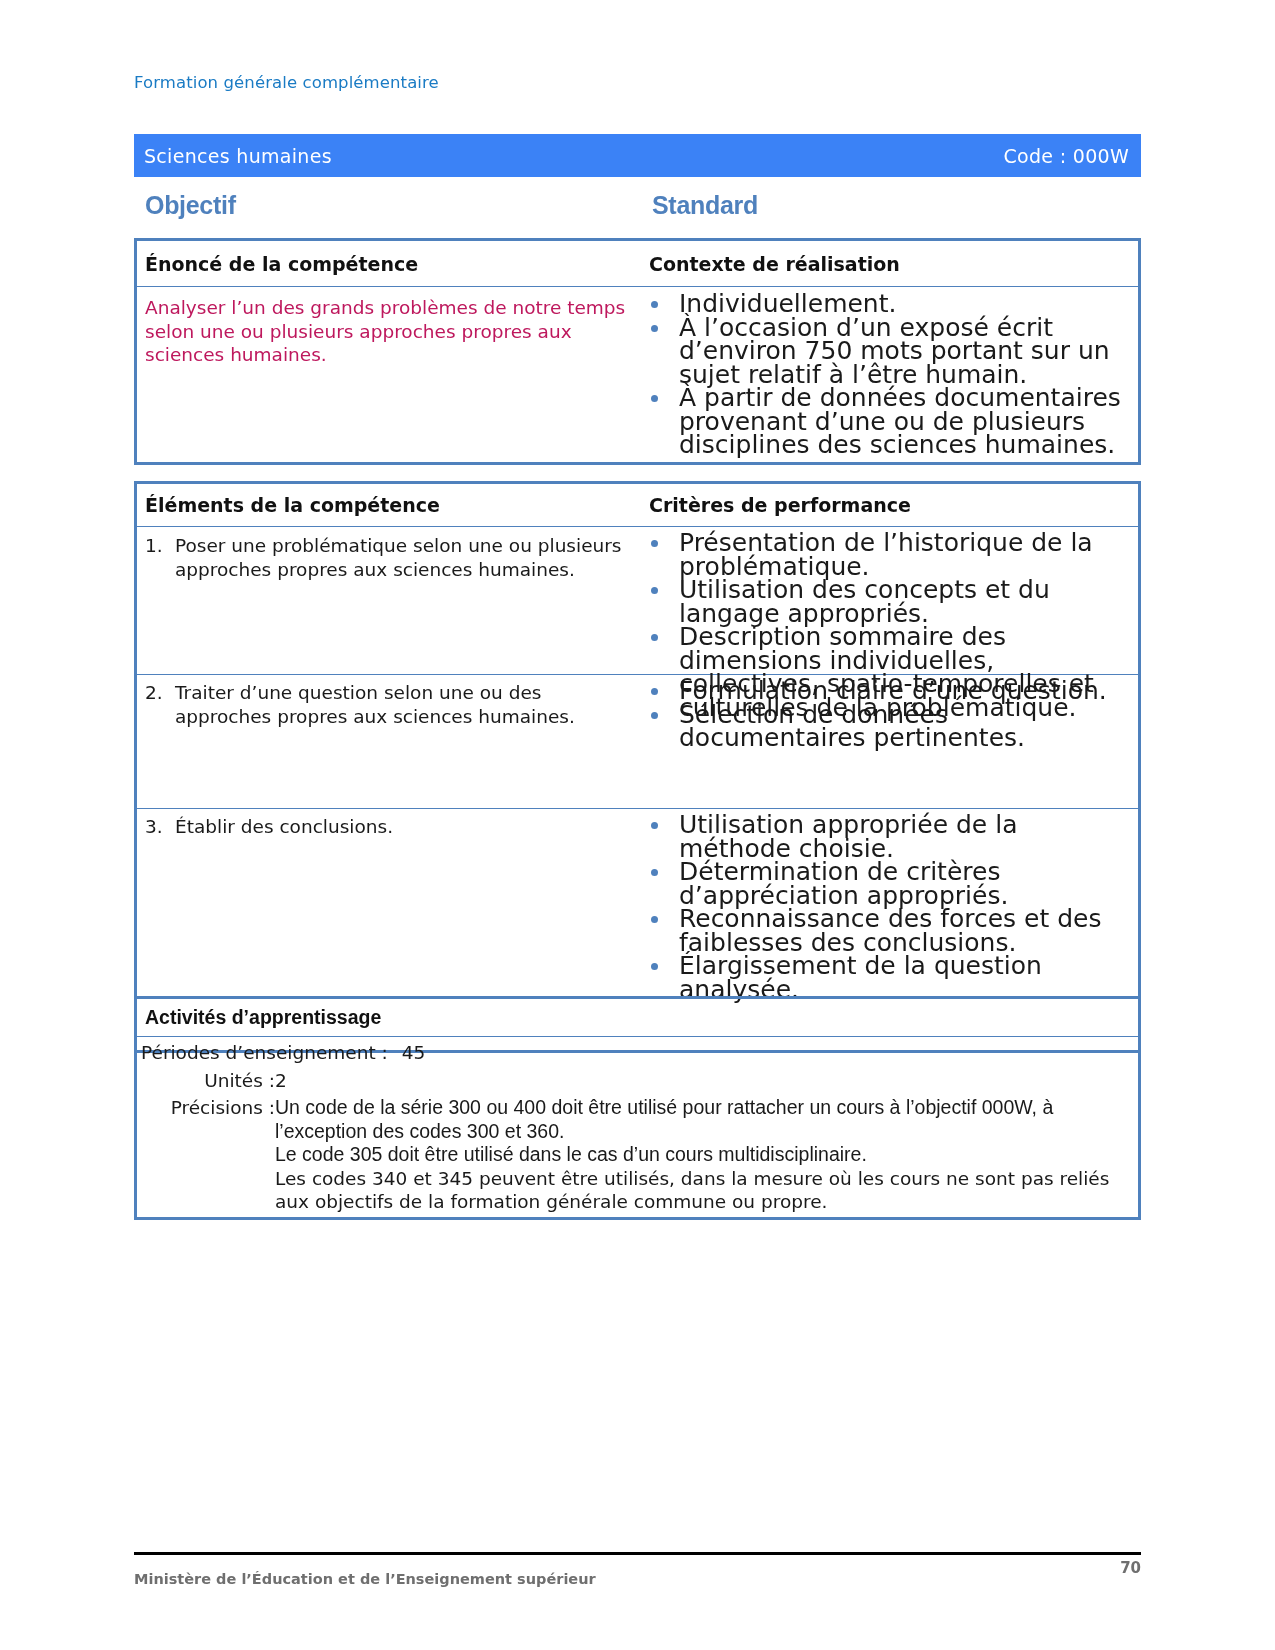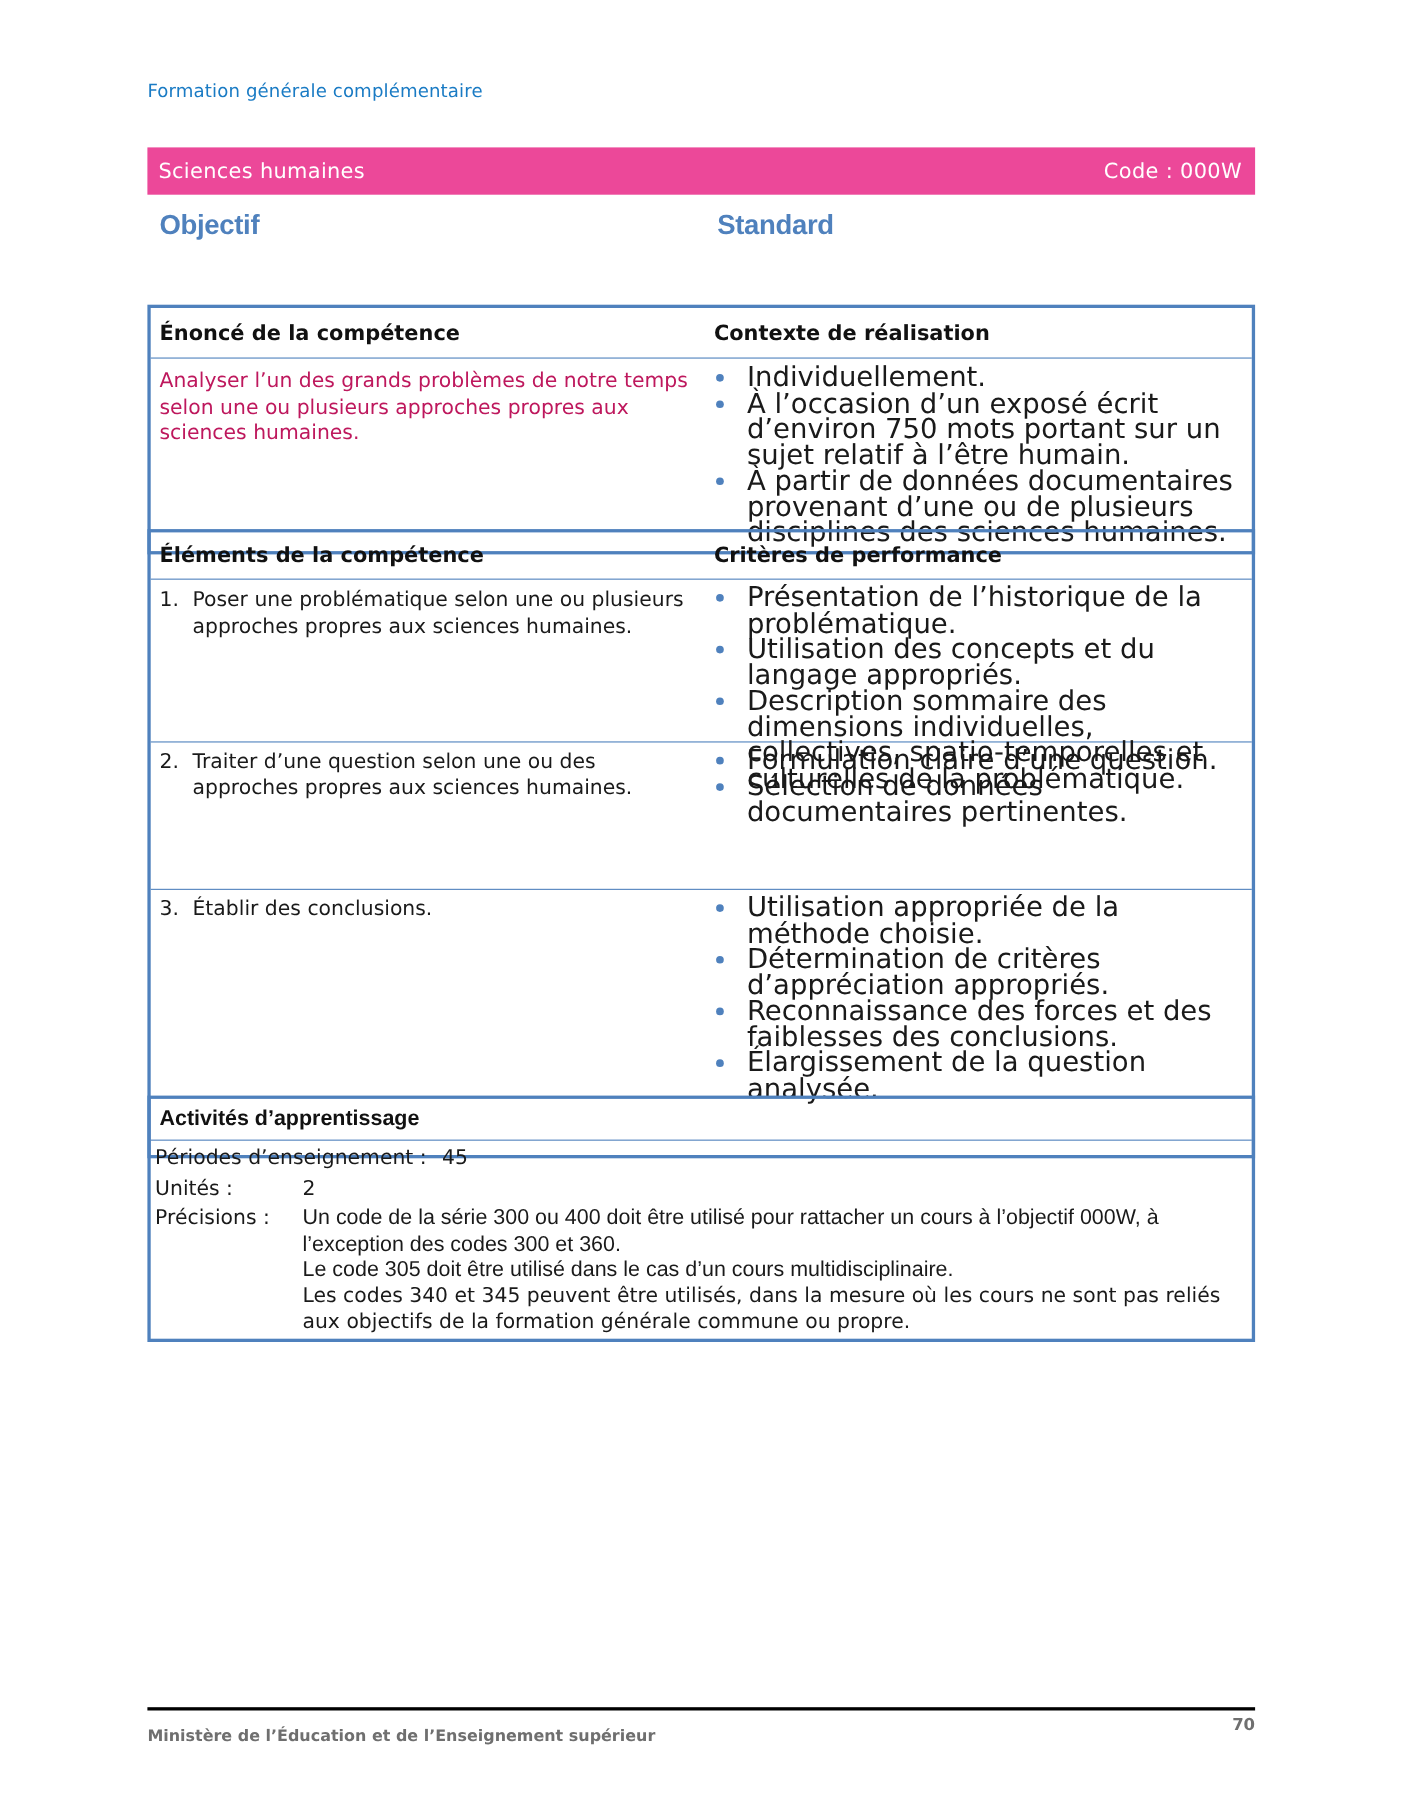--- a/index.html
+++ b/index.html
@@ -1,57 +1,57 @@
 <!DOCTYPE html>
 <html><head>
 <meta charset="utf-8">
 <style>
   html, body { margin: 0; padding: 0; background: #ffffff; }
   body { width: 1275px; height: 1650px; position: relative; overflow: hidden;
          font-family: "DejaVu Sans", sans-serif; color: #1a1a1a; }
   .abs { position: absolute; }
   .running-head { left: 134px; top: 73px; font-size: 16.5px; color: #1a7bc4; letter-spacing: 0.1px; }
-  .title-bar { left: 134px; top: 134px; width: 1007px; height: 43px; background: #ec4899;
+  .title-bar { left: 134px; top: 134px; width: 1007px; height: 43px; background: #3b82f6;
                color: #ffffff; font-size: 19px; display: flex; align-items: center;
                justify-content: space-between; box-sizing: border-box; padding: 0 12px 0 10px; letter-spacing: 0.3px; }
   .section-head { top: 191px; font-family: "Liberation Sans", sans-serif; font-weight: bold;
                   font-size: 25px; color: #4f81bd; letter-spacing: -0.3px; }
   .box { left: 134px; width: 1007px; box-sizing: border-box; border: 3px solid #4f81bd; }
   .box-row { display: flex; border-top: 1.5px solid #4f81bd; box-sizing: border-box; }
   .box-row.first { border-top: none; }
   .cell-l { width: 504px; box-sizing: border-box; padding: 0 8px 0 8px; }
   .cell-r { flex: 1; box-sizing: border-box; padding: 0 8px 0 8px; }
   .hdr { font-weight: bold; font-size: 19px; color: #111; display: flex; align-items: center; }
   .txt { font-size: 18.5px; line-height: 23.5px; color: #be185d; }
   .txt-sans { font-family: "Liberation Sans", sans-serif; font-size: 19.5px; }
   ul.bul { list-style: none; margin: 0; padding: 0; }
   ul.bul li { position: relative; padding-left: 30px; font-size: 25px; line-height: 23.5px; }
   ul.bul li .dot { position: absolute; left: 2px; top: 9px; width: 7px; height: 7px; border-radius: 50%; background: #4f81bd; }
   .num-item { display: flex; font-size: 18.5px; line-height: 23.5px; }
   .num-item .n { width: 30px; flex: none; }
   .act-line { display: flex; font-size: 18.5px; line-height: 23.5px; }
-  .act-label { width: 134px; flex: none; }
+  .act-label { width: 134px; flex: none; text-align: right; }
   .footer-rule { left: 134px; top: 1552px; width: 1007px; height: 3px; background: #000000; }
   .footer-text { left: 134px; top: 1559px; font-size: 14.5px; font-weight: bold; color: #6f6f6f; margin-top: 12px; }
   .footer-page { right: 134px; top: 1559px; font-size: 15px; font-weight: bold; color: #6f6f6f; }
 </style>
 </head>
 <body>
 
 <div class="abs running-head">Formation générale complémentaire</div>
 
 <div class="abs title-bar">
   <span>Sciences humaines</span>
   <span>Code : 000W</span>
 </div>
 
 <div class="abs section-head" style="left:145px;">Objectif</div>
 <div class="abs section-head" style="left:652px;">Standard</div>
 
-<div class="abs box" style="top:238px; height:227px;margin-top:39px;">
+<div class="abs box" style="top:238px; height:227px;">
   <div class="box-row first" style="height:45px;">
     <div class="cell-l hdr">Énoncé de la compétence</div>
     <div class="cell-r hdr">Contexte de réalisation</div>
   </div>
   <div class="box-row" style="height:176px;">
     <div class="cell-l" style="padding-top:9px;">
       <div class="txt">Analyser l’un des grands problèmes de notre temps selon une ou plusieurs approches propres aux sciences humaines.</div>
     </div>
     <div class="cell-r" style="padding-top:5px;">
       <ul class="bul">

